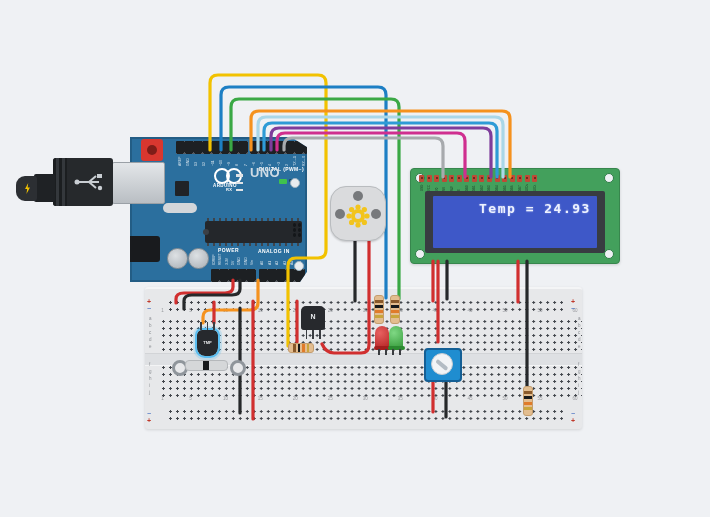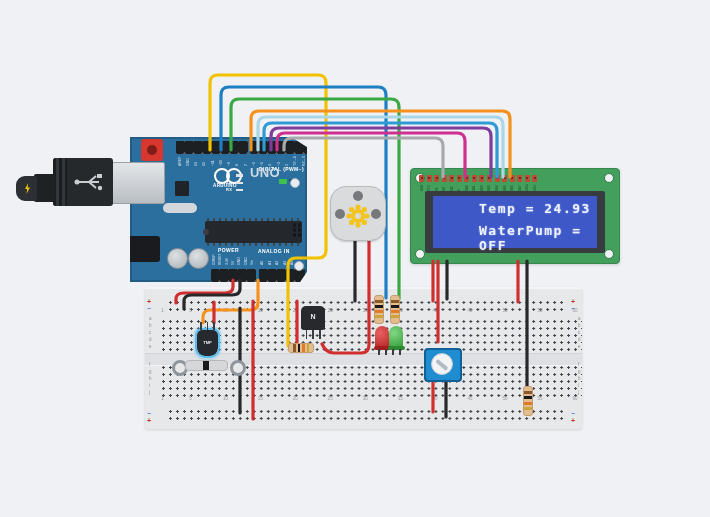--- a/index.html
+++ b/index.html
@@ -285,21 +285,20 @@
         <div class="lcd-pad" style="left: 106.15px;"></div>
         <span class="t lcdlab" style="left: 107.65px; top: 15px;">DB7</span>
         <div class="lcd-pad" style="left: 113.7px;"></div>
         <span class="t lcdlab" style="left: 115.2px; top: 15px;">LED+</span>
         <div class="lcd-pad" style="left: 121.25px;"></div>
         <span class="t lcdlab" style="left: 122.75px; top: 15px;">LED-</span>
       </div>
     <div class="bezel">
       <div class="screen">
         <div class="lcd-line" style="top:5px;">Temp = 24.93</div>
-        <div class="lcd-line" style="top:27px;">WaterPump = OFF</div>
       </div>
     </div>
   </div>
 
   <svg class="wire-layer" viewBox="0 0 710 517">
       <path d="M210,150 V83 Q210,75 218,75 H318 Q326,75 326,83 V250 Q326,258 318,258 H296 Q288,258 288,266 V346" stroke="#f2c200" fill="none" stroke-width="3.2" stroke-linecap="round"></path>
       <path d="M221,150 V95 Q221,87 229,87 H378 Q386,87 386,95 V298" stroke="#1d7fc4" fill="none" stroke-width="3.2" stroke-linecap="round"></path>
       <path d="M231,150 V107 Q231,99 239,99 H391 Q399,99 399,107 V299" stroke="#3aa845" fill="none" stroke-width="3.2" stroke-linecap="round"></path>
       <path d="M251,150 V119 Q251,111 259,111 H502 Q510,111 510,119 V177" stroke="#f5921e" fill="none" stroke-width="3.2" stroke-linecap="round"></path>
       <path d="M258,150 V125 Q258,117 266,117 H495 Q503,117 503,125 V177" stroke="#a9d7e8" fill="none" stroke-width="3.2" stroke-linecap="round"></path>

